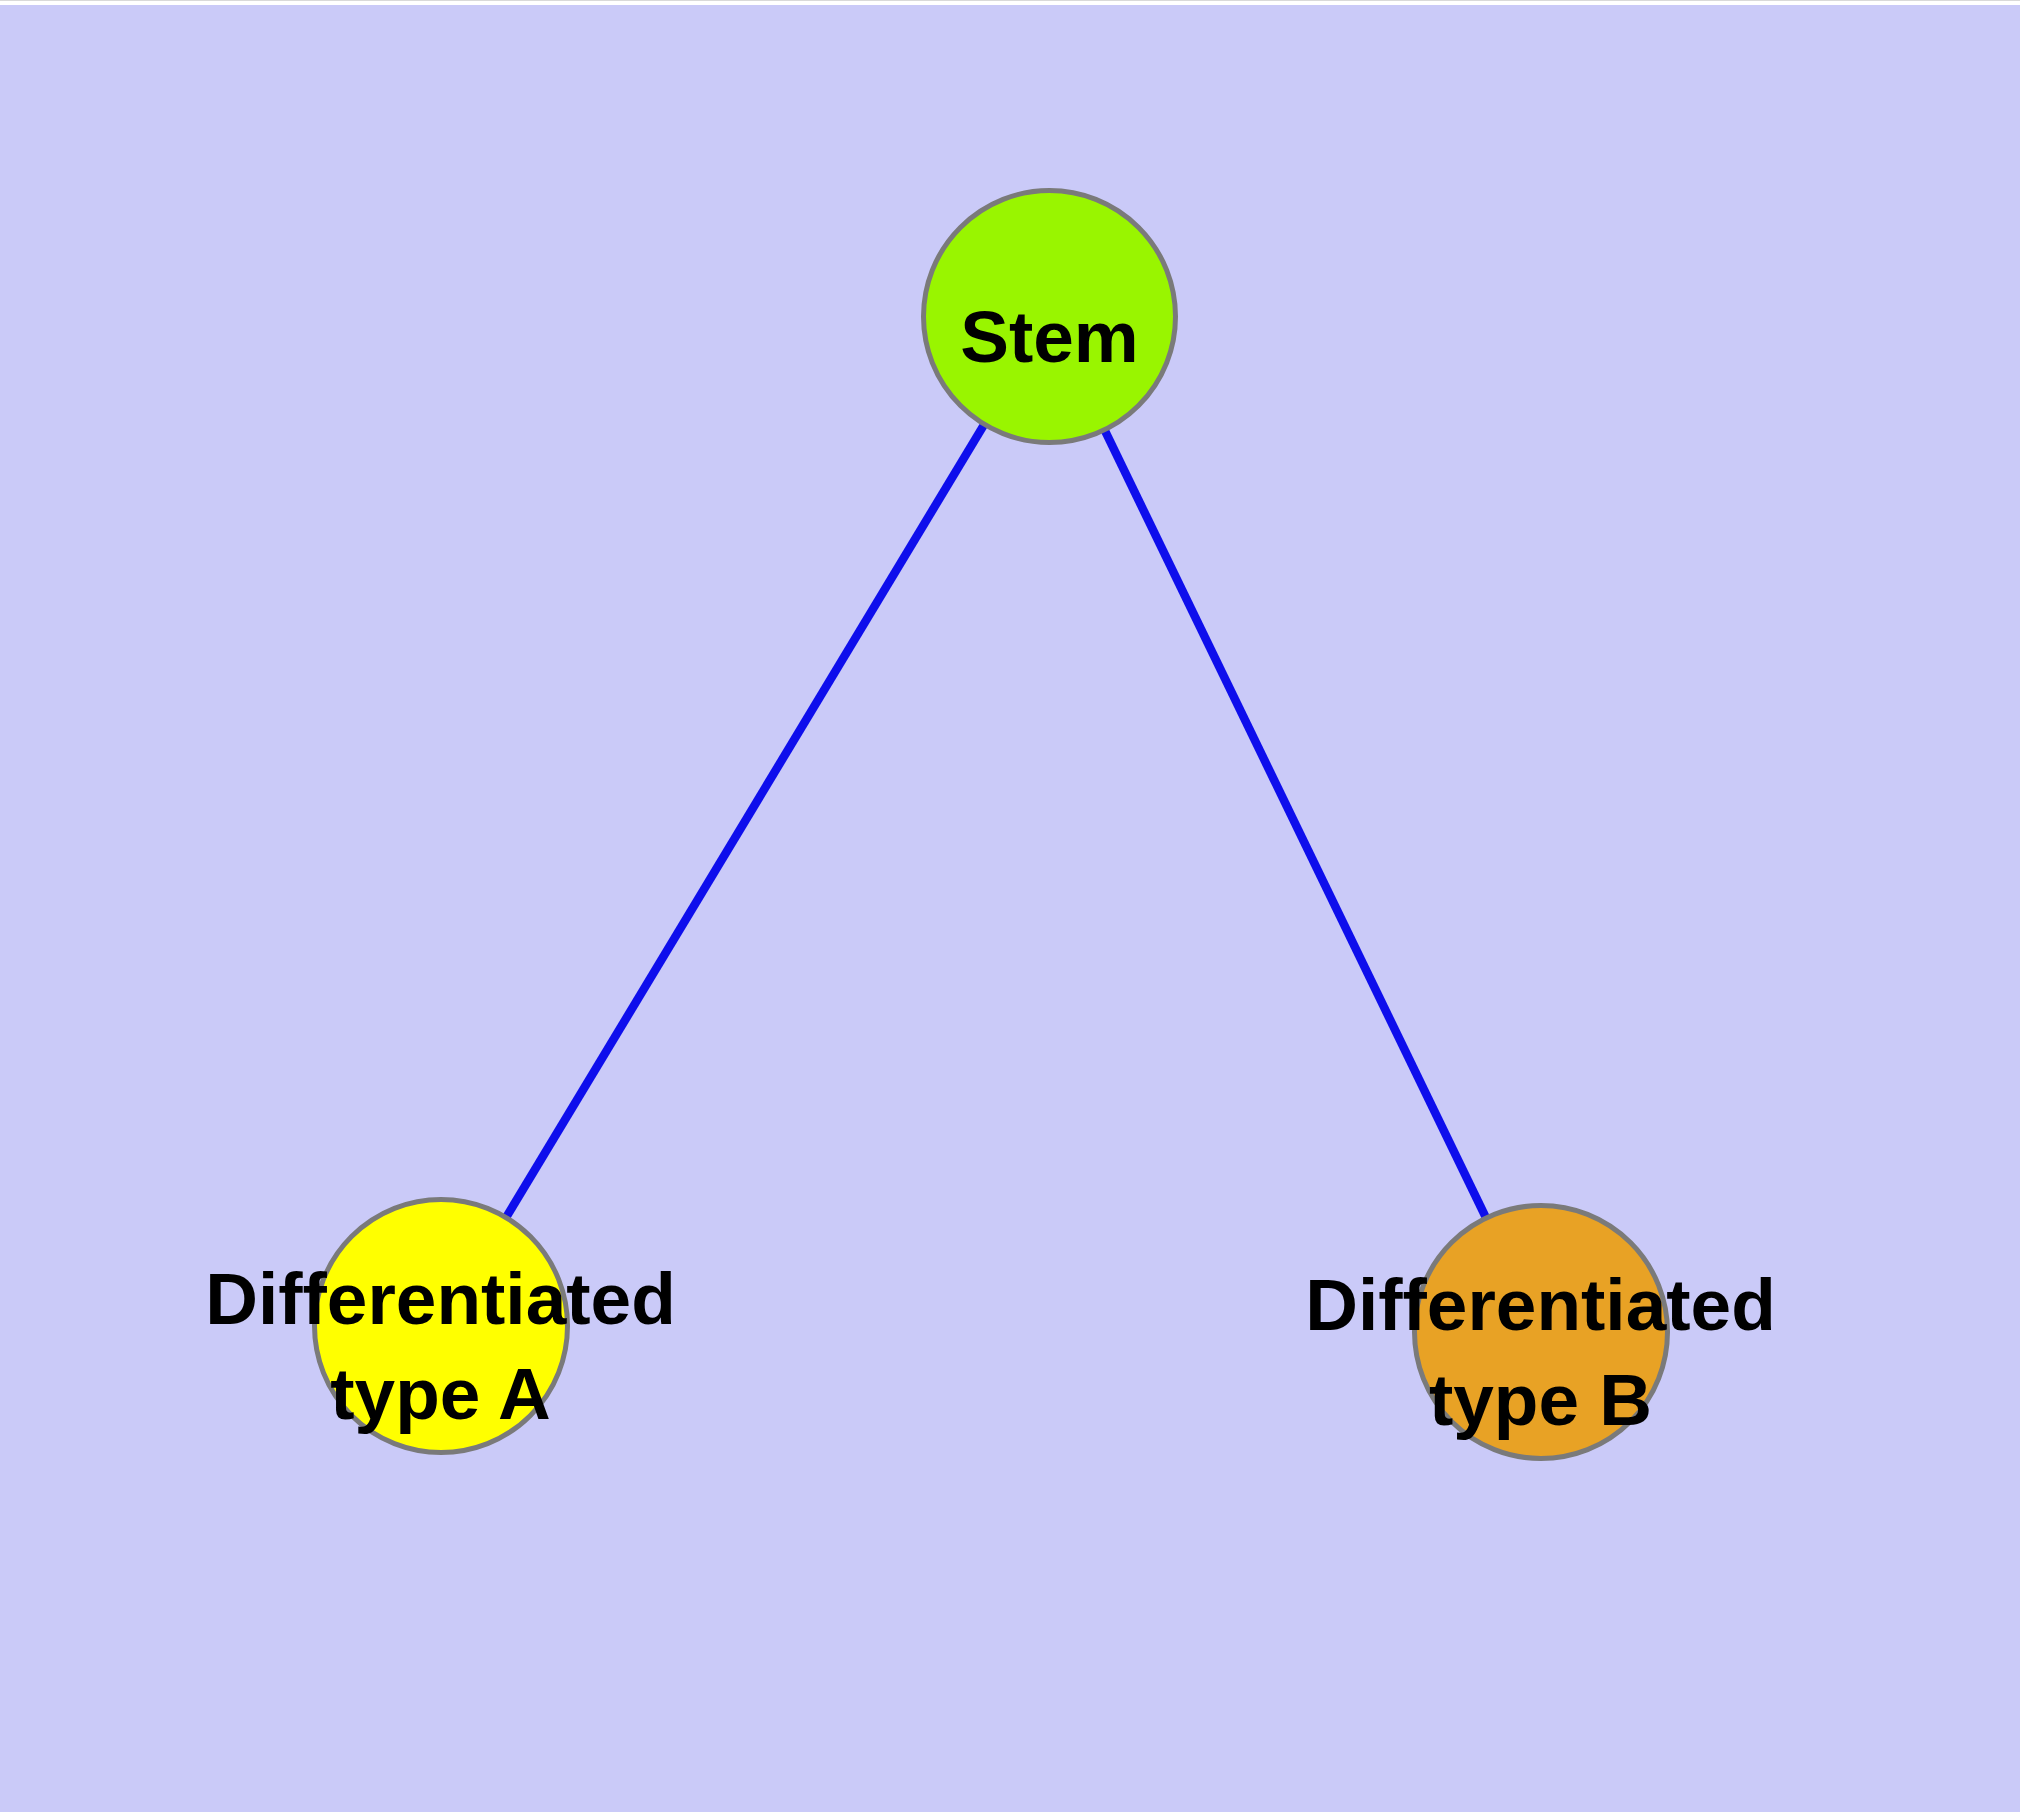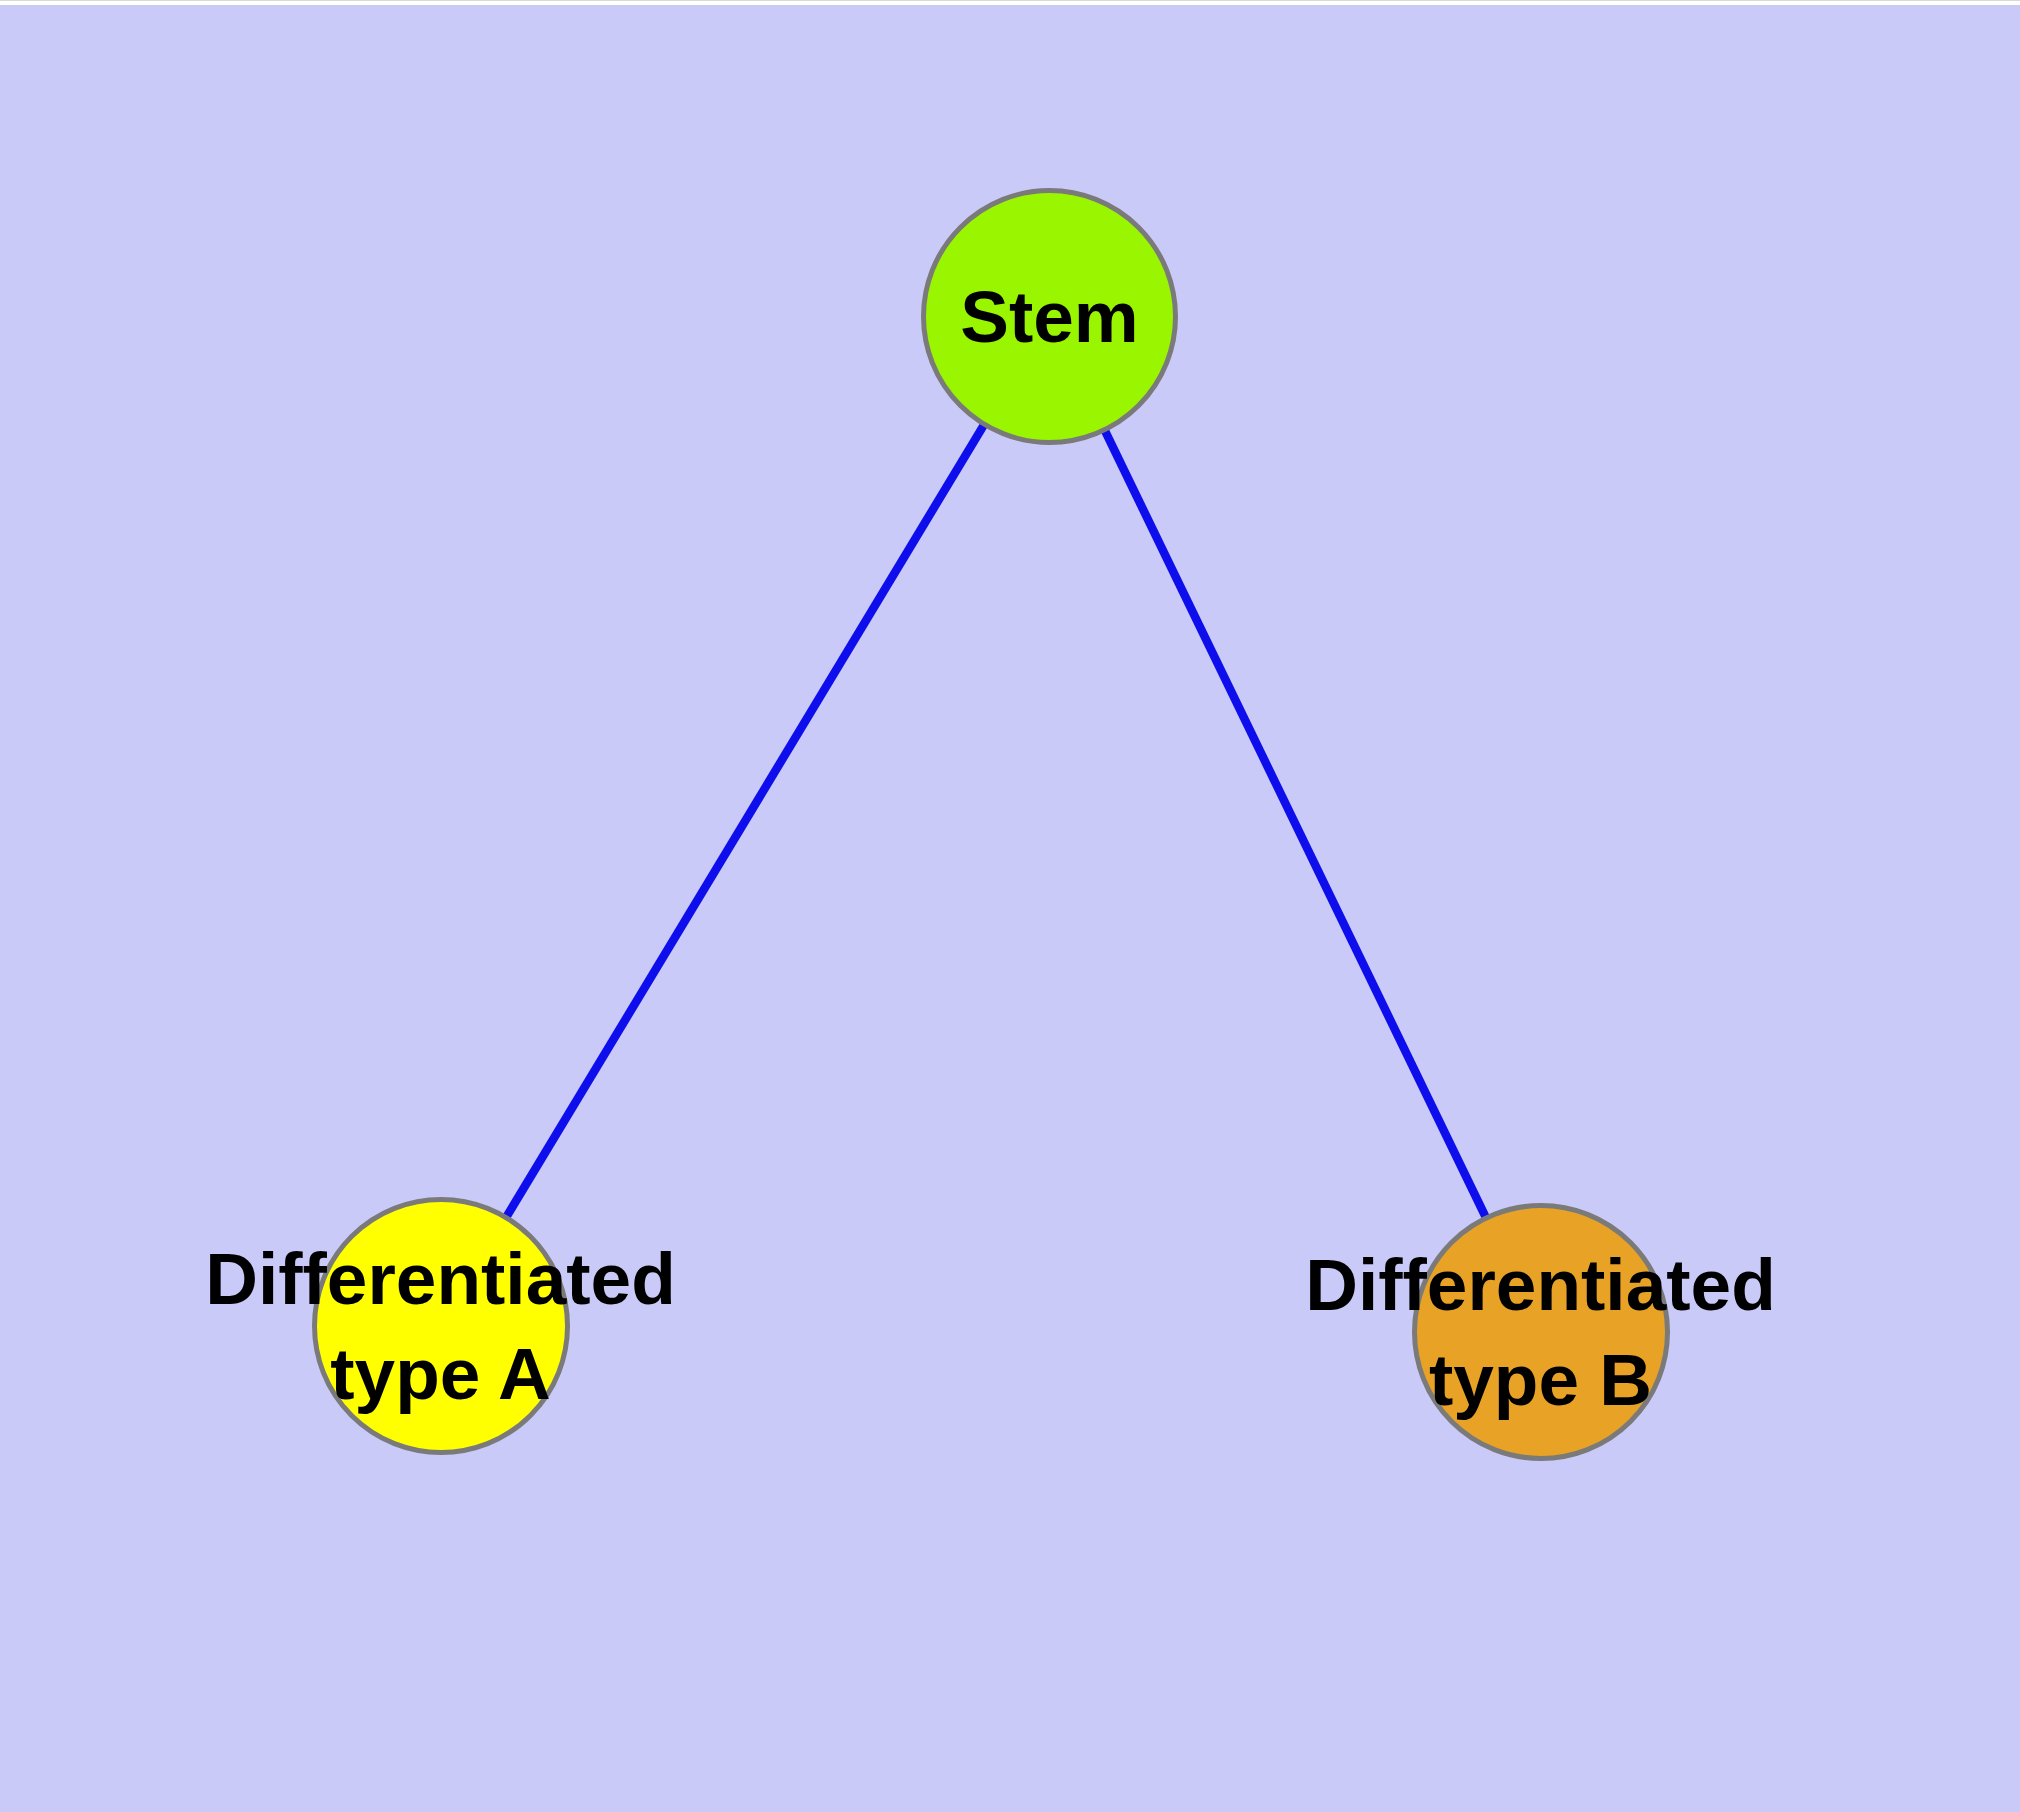--- a/index.html
+++ b/index.html
@@ -61,20 +61,21 @@
     position: absolute;
     width: 1017px;
     text-align: center;
     font-weight: bold;
     font-size: 73px;
     line-height: 95px;
     color: var(--text, #000000);
     z-index: 3;
     white-space: nowrap;
     pointer-events: none;
+    margin-top: 20px;
   }
   .label-stem   { left: 541px;  top: 269px; }
   .label-type-a { left: -68px;  top: 1231px; }
   .label-type-b { left: 1032px; top: 1237px; }
 </style>
 </head>
 <body>
 
 <div class="stage">
 

